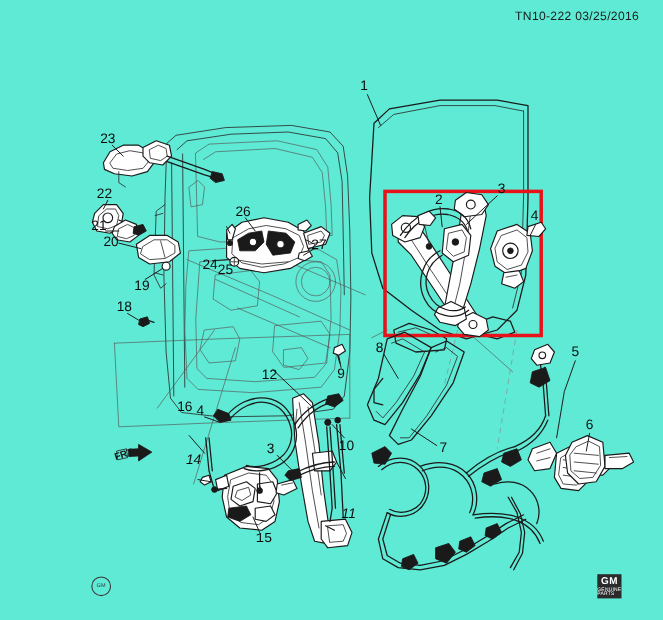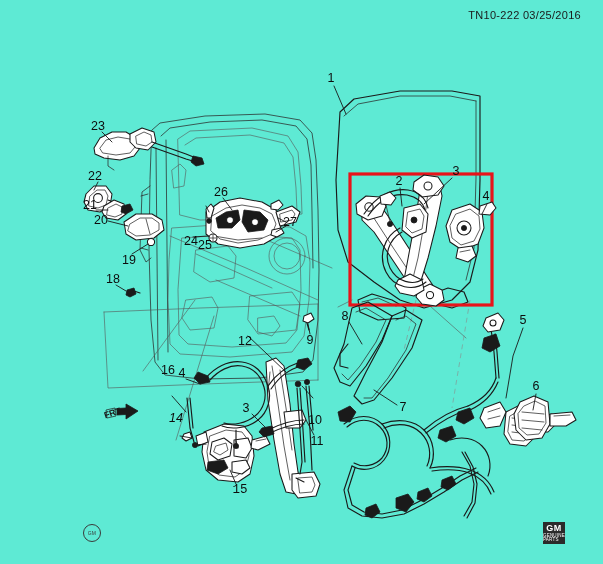--- a/index.html
+++ b/index.html
@@ -451,22 +451,22 @@
 
   <div class="callout" style="left:331px; top:78px;">1</div>
   <div class="callout" style="left:399px; top:181px;">2</div>
   <div class="callout" style="left:456px; top:171px;">3</div>
   <div class="callout" style="left:486px; top:196px;">4</div>
   <div class="callout" style="left:523px; top:320px;">5</div>
   <div class="callout" style="left:536px; top:386px;">6</div>
   <div class="callout" style="left:403px; top:407px;">7</div>
   <div class="callout" style="left:345px; top:316px;">8</div>
   <div class="callout" style="left:310px; top:340px;">9</div>
-  <div class="callout" style="left:315px; top:420px;">10</div>
-  <div class="callout" style="left:317px; top:441px;">11</div>
+  <div class="callout" style="left:315px; top:405px;">10</div>
+  <div class="callout" style="left:317px; top:467px;font-style:italic;">11</div>
   <div class="callout" style="left:245px; top:341px;">12</div>
   <div class="callout" style="left:246px; top:408px;">3</div>
   <div class="callout" style="left:176px; top:418px;font-style:italic;">14</div>
   <div class="callout" style="left:240px; top:490px;font-family:Liberation Mono, monospace;">15</div>
   <div class="callout" style="left:168px; top:370px;">16</div>
   <div class="callout" style="left:182px; top:373px;">4</div>
   <div class="callout" style="left:113px; top:279px;">18</div>
   <div class="callout" style="left:129px; top:260px;">19</div>
   <div class="callout" style="left:101px; top:220px;">20</div>
   <div class="callout" style="left:90px;  top:205px;">21</div>

